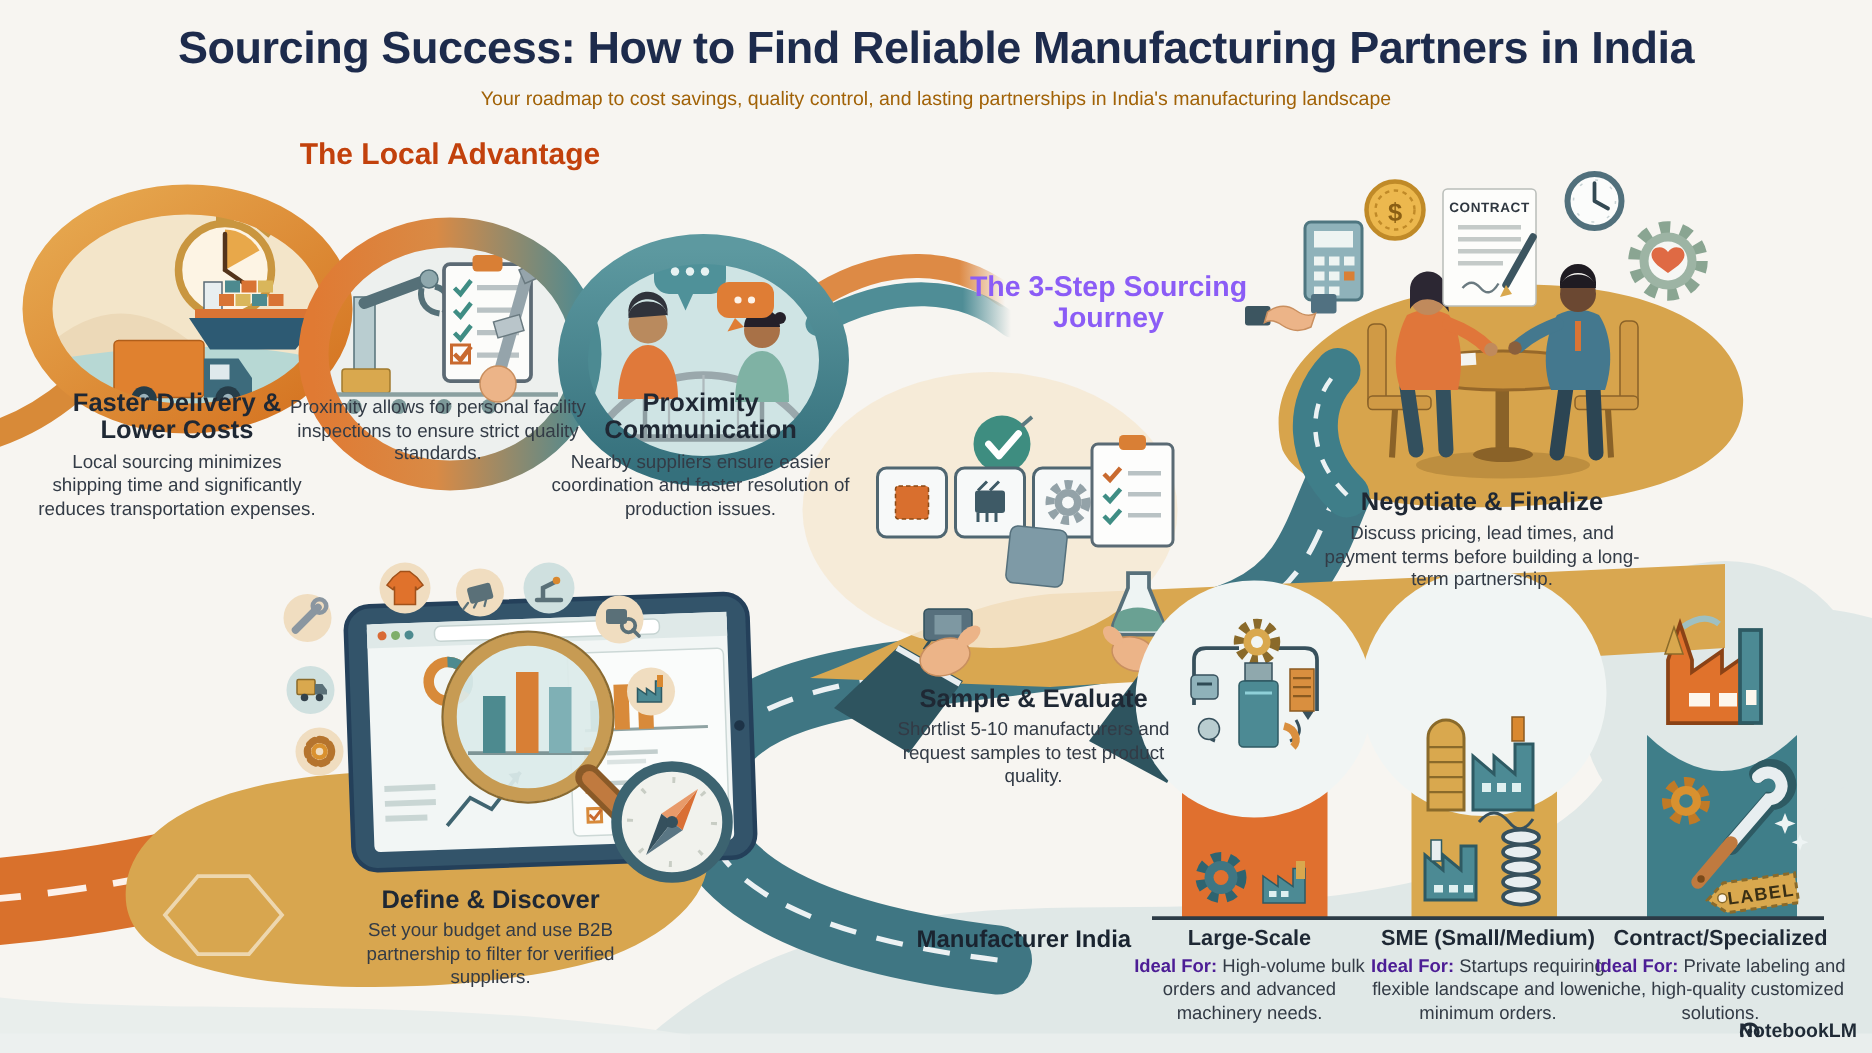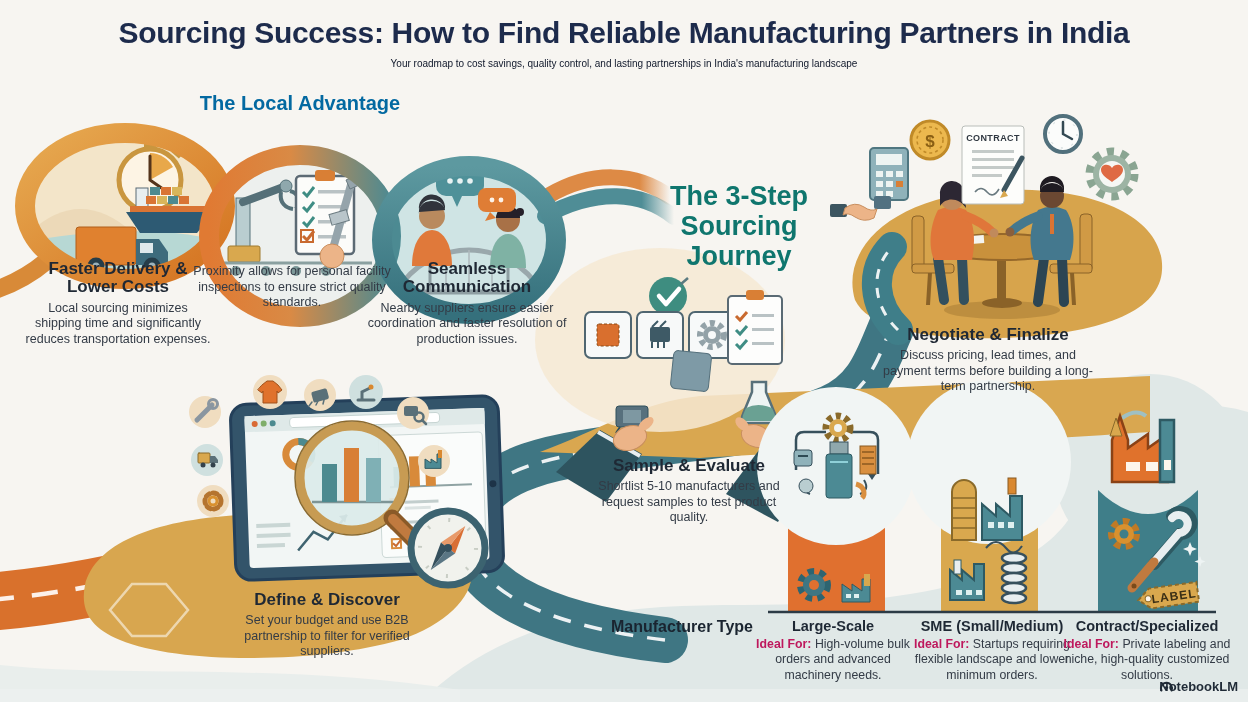--- a/index.html
+++ b/index.html
@@ -2,29 +2,29 @@
 <html><head>
 <meta charset="utf-8">
 <style>
   html,body{margin:0;padding:0;}
   #canvas{position:relative;width:1248px;height:702px;background:#f7f5f1;overflow:hidden;
           font-family:"Liberation Sans",sans-serif;}
   svg{position:absolute;left:0;top:0;}
   .t{position:absolute;color:#232c3a;}
   .ctr{transform:translateX(-50%);text-align:center;}
   .title{font-size:30px;font-weight:700;color:#1d2b4c;letter-spacing:-.3px;white-space:nowrap;}
-  .subtitle{font-size:10px;color:#0f172a;white-space:nowrap;}
-  .sec-head{font-size:20px;font-weight:700;color:#0369a1;white-space:nowrap;}
+  .subtitle{font-size:13px;color:#a16207;white-space:nowrap;}
+  .sec-head{font-size:20px;font-weight:700;color:#c2410c;white-space:nowrap;}
   .blk-title{font-size:17px;font-weight:700;color:#1f2834;line-height:1.08;margin:0 auto;}
   .blk-desc{font-size:12.5px;color:#333b46;line-height:1.24;margin:4px auto 0;}
-  .j-head{font-size:27px;font-weight:700;color:#0f766e;line-height:1.12;}
+  .j-head{font-size:19px;font-weight:700;color:#8b5cf6;line-height:1.12;}
   .mt-head{font-size:16px;font-weight:700;color:#1a2430;white-space:nowrap;}
   .col-title{font-size:14.5px;font-weight:700;color:#1e2834;white-space:nowrap;}
   .col-desc{font-size:12.3px;color:#333b46;line-height:1.26;margin:3px auto 0;}
-  .col-desc b{color:#be185d;}
+  .col-desc b{color:#4c1d95;}
   .wm{position:absolute;right:10px;top:679px;display:flex;align-items:center;gap:4px;
       font-size:13px;font-weight:600;color:#1f2a36;}
 </style>
 </head>
 <body>
 
 <div id="canvas">
 
 <svg width="1248" height="702" viewBox="0 0 1248 702">
   <defs>
@@ -580,40 +580,40 @@
 <div class="t ctr sec-head" style="left:300px;top:92px">The Local Advantage</div>
 
 <div class="t ctr" style="left:118px;top:260px">
   <div class="blk-title" style="max-width:150px">Faster Delivery &amp; Lower Costs</div>
   <div class="blk-desc" style="width:185px">Local sourcing minimizes shipping time and significantly reduces transportation expenses.</div>
 </div>
 <div class="t ctr" style="left:292px;top:260px">
   <div class="blk-desc" style="width:198px">Proximity allows for personal facility inspections to ensure strict quality standards.</div>
 </div>
 <div class="t ctr" style="left:467px;top:260px">
-  <div class="blk-title" style="max-width:150px">Seamless Communication</div>
+  <div class="blk-title" style="max-width:150px">Proximity Communication</div>
   <div class="blk-desc" style="width:200px">Nearby suppliers ensure easier coordination and faster resolution of production issues.</div>
 </div>
 
 <div class="t ctr j-head" style="left:739px;top:181px;width:190px">The 3-Step Sourcing Journey</div>
 
 <div class="t ctr" style="left:988px;top:326px">
   <div class="blk-title">Negotiate &amp; Finalize</div>
   <div class="blk-desc" style="width:215px">Discuss pricing, lead times, and payment terms before building a long-term partnership.</div>
 </div>
 <div class="t ctr" style="left:689px;top:457px">
   <div class="blk-title">Sample &amp; Evaluate</div>
   <div class="blk-desc" style="width:200px">Shortlist 5-10 manufacturers and request samples to test product quality.</div>
 </div>
 <div class="t ctr" style="left:327px;top:591px">
   <div class="blk-title">Define &amp; Discover</div>
   <div class="blk-desc" style="width:195px">Set your budget and use B2B partnership to filter for verified suppliers.</div>
 </div>
 
-<div class="t mt-head" style="left:611px;top:618px">Manufacturer Type</div>
+<div class="t mt-head" style="left:611px;top:618px">Manufacturer India</div>
 
 <div class="t ctr" style="left:833px;top:618px">
   <div class="col-title">Large-Scale</div>
   <div class="col-desc" style="width:175px"><b>Ideal For:</b> <span>High-volume bulk orders and advanced machinery needs.</span></div>
 </div>
 <div class="t ctr" style="left:992px;top:618px">
   <div class="col-title">SME (Small/Medium)</div>
   <div class="col-desc" style="width:185px"><b>Ideal For:</b> <span>Startups requiring flexible landscape and lower minimum orders.</span></div>
 </div>
 <div class="t ctr" style="left:1147px;top:618px">

